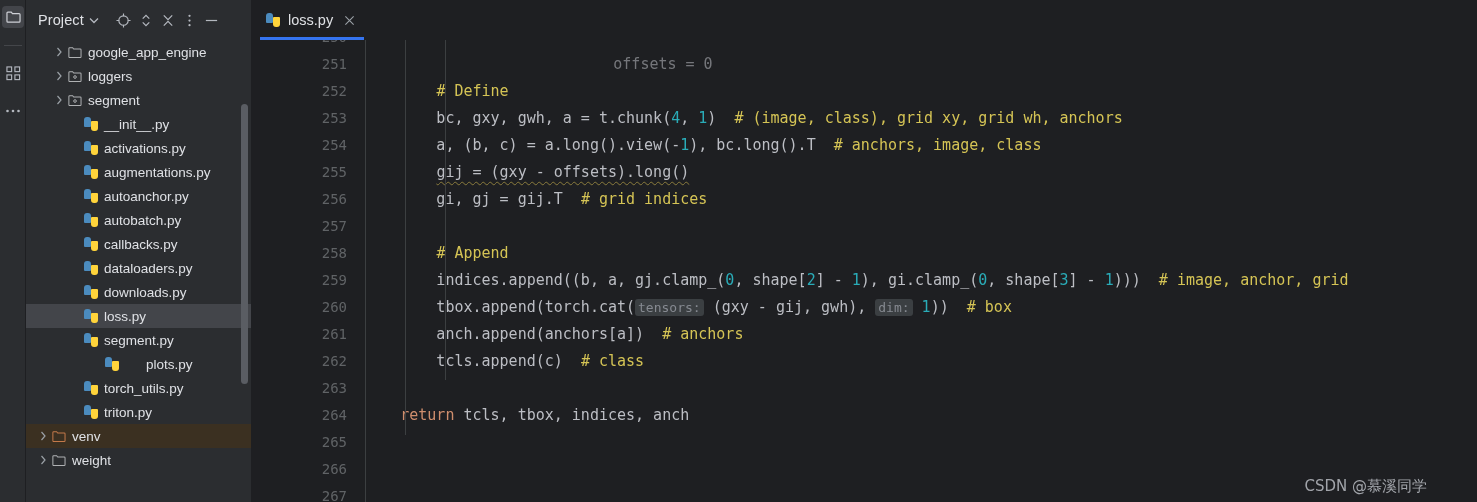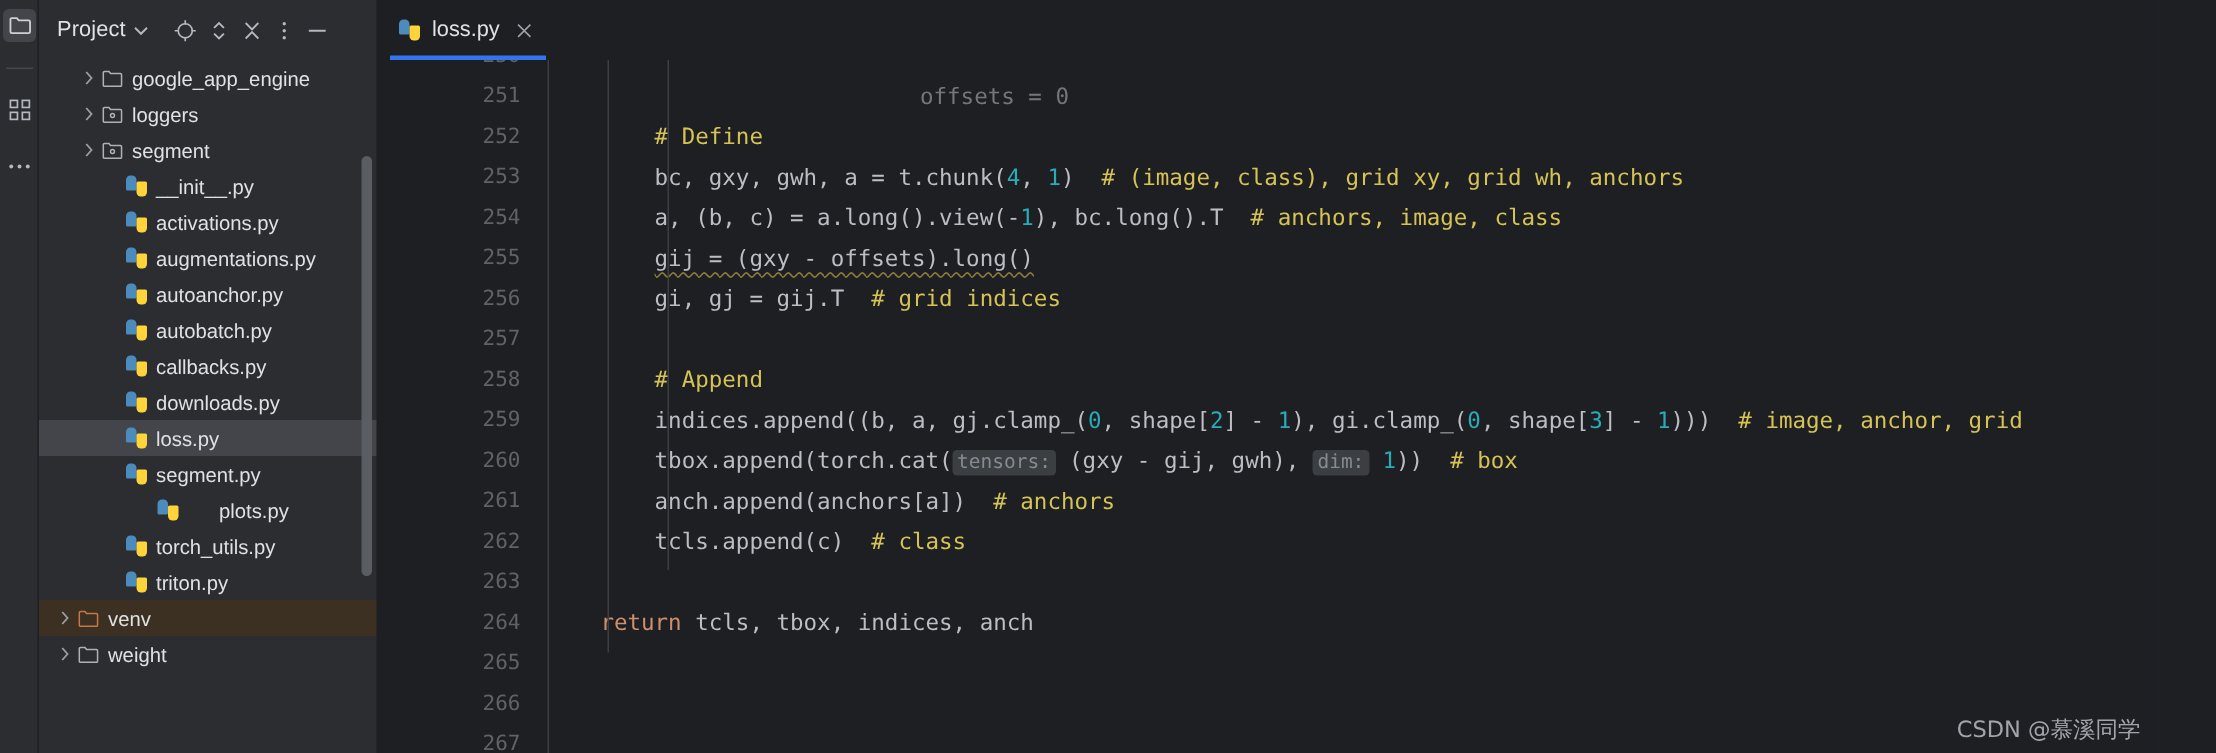--- a/index.html
+++ b/index.html
@@ -5,21 +5,21 @@
   html, body {
     margin: 0; padding: 0;
     background: #1e1f22;
     width: 1477px; height: 502px;
     overflow: hidden;
     font-family: "Liberation Sans", sans-serif;
     -webkit-font-smoothing: antialiased;
   }
   * { box-sizing: border-box; }
 
-  #app { position: relative; width: 1439px; height: 502px; background: #0c4a6e; }
+  #app { position: relative; width: 1439px; height: 502px; background: #b91c1c; }
 
   
   #left-strip {
     position: absolute; left: 0; top: 0; width: 26px; height: 502px;
     background: #2b2d30; border-right: 1px solid #1e1f22;
   }
   .strip-btn {
     position: absolute; left: 2px; width: 22px; height: 22px;
     display: flex; align-items: center; justify-content: center;
   }
@@ -317,20 +317,30 @@
           <span class="tree-label">callbacks.py</span>
         </div>
         <div class="tree-row" style="padding-left: 42px;">
           <span class="arrow"></span>
           <span class="ficon">
             <span class="pyicon">
               <span class="pb"></span>
               <span class="py"></span>
             </span>
           </span>
+          <span class="tree-label">dataloaders.py</span>
+        </div>
+        <div class="tree-row" style="padding-left: 42px;">
+          <span class="arrow"></span>
+          <span class="ficon">
+            <span class="pyicon">
+              <span class="pb"></span>
+              <span class="py"></span>
+            </span>
+          </span>
           <span class="tree-label">downloads.py</span>
         </div>
         <div class="tree-row selected" style="padding-left: 42px;">
           <span class="arrow"></span>
           <span class="ficon">
             <span class="pyicon">
               <span class="pb"></span>
               <span class="py"></span>
             </span>
           </span>

